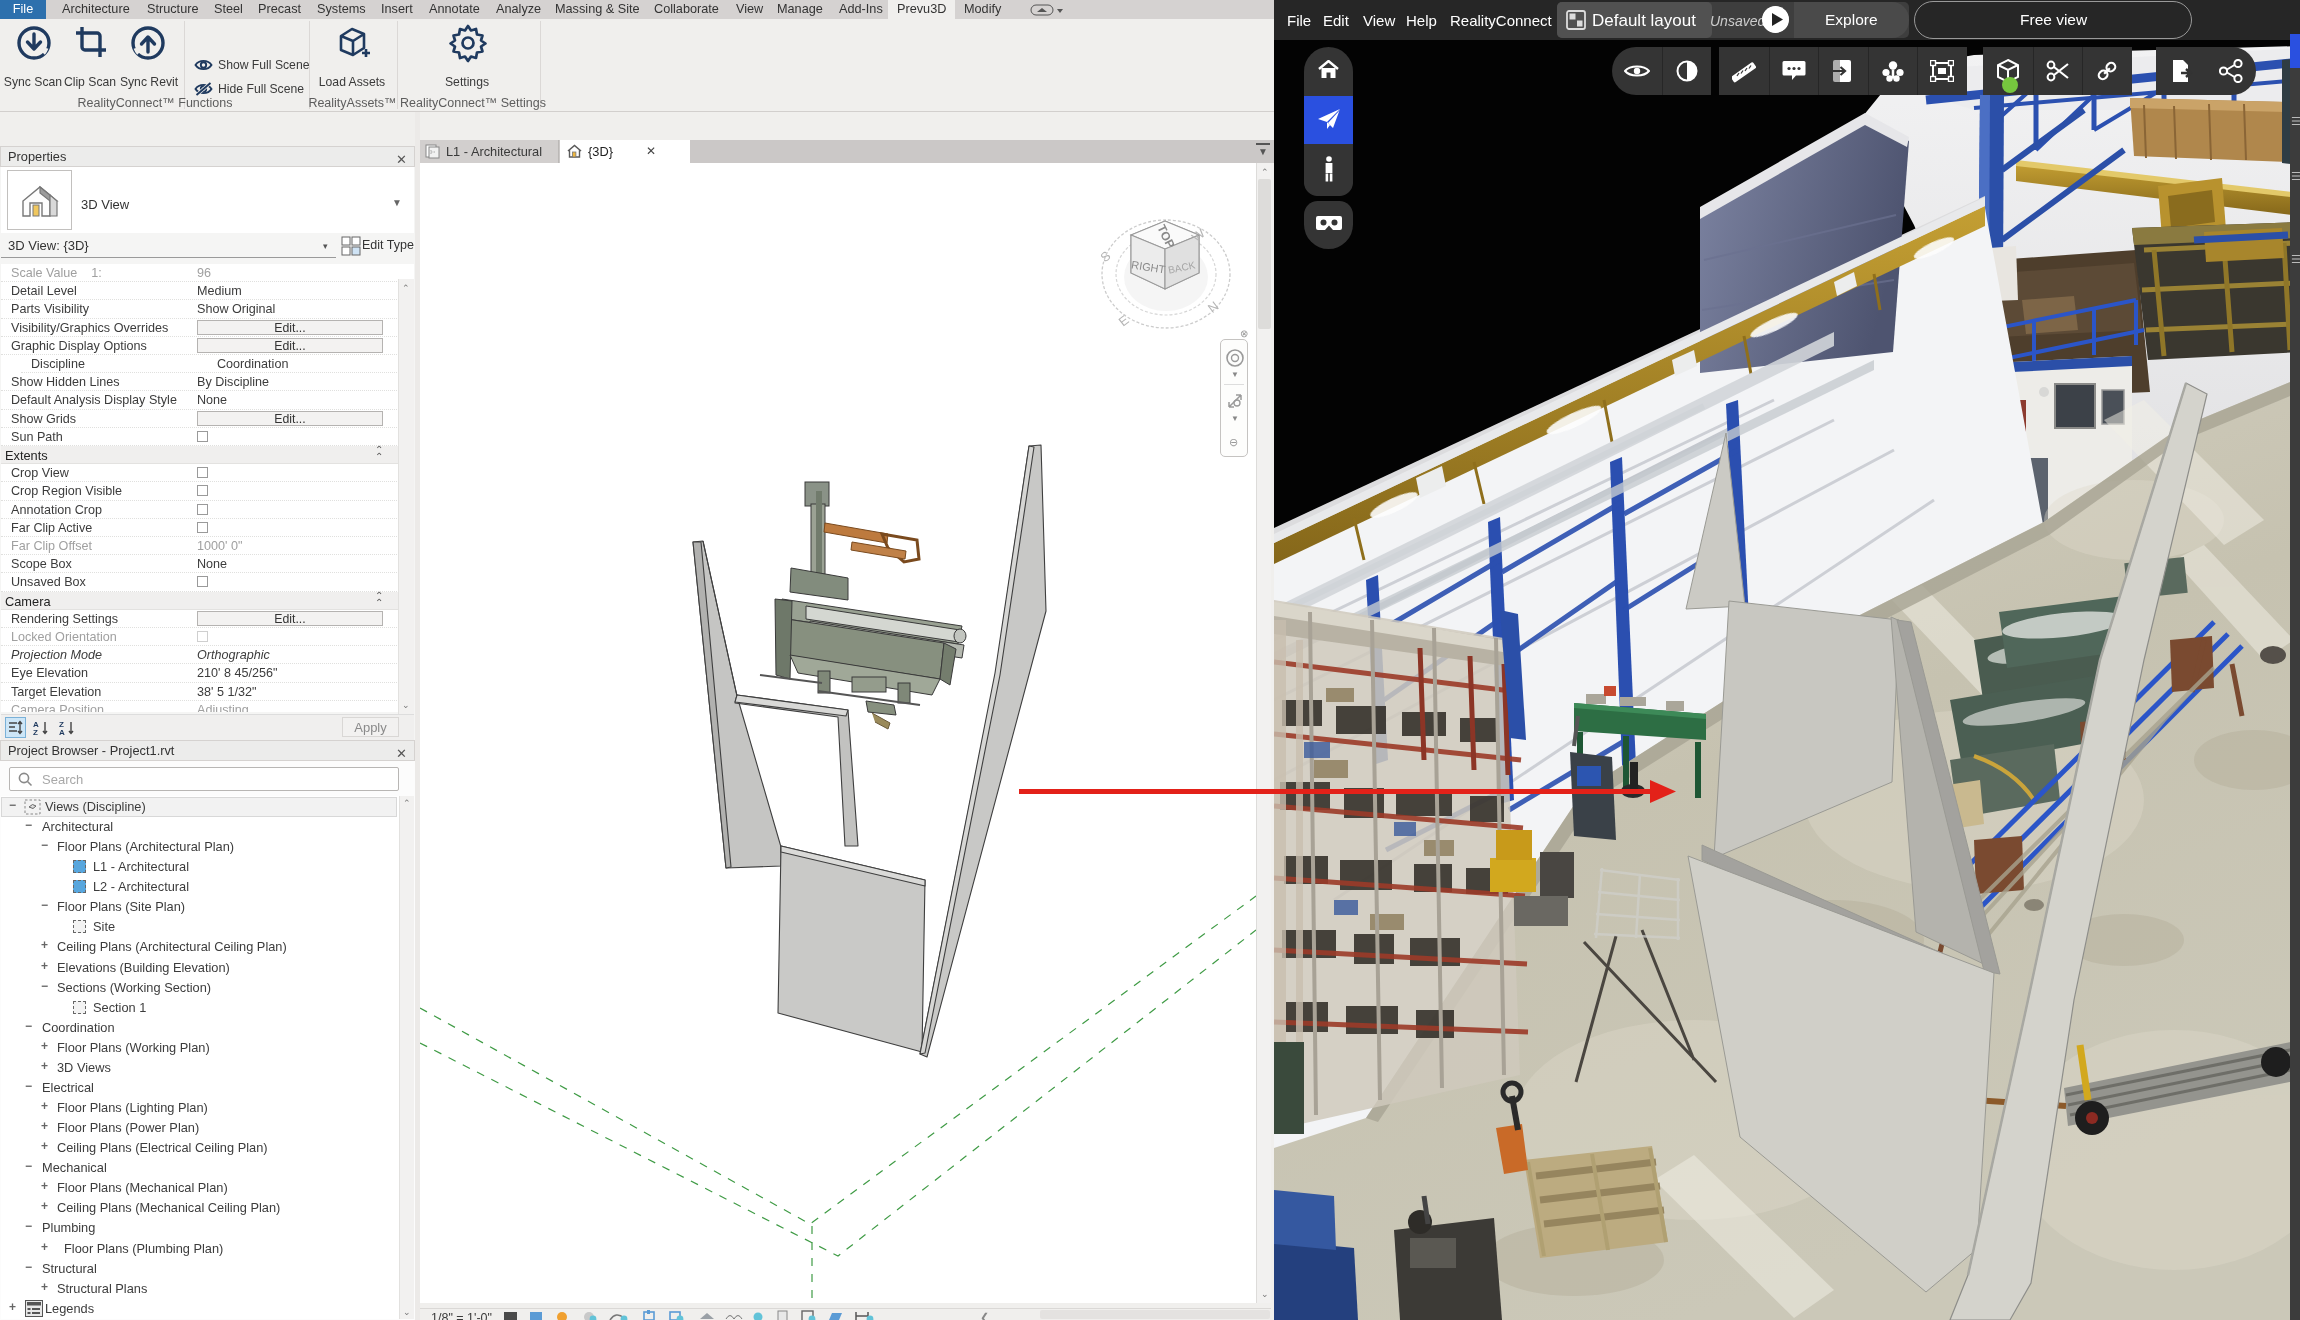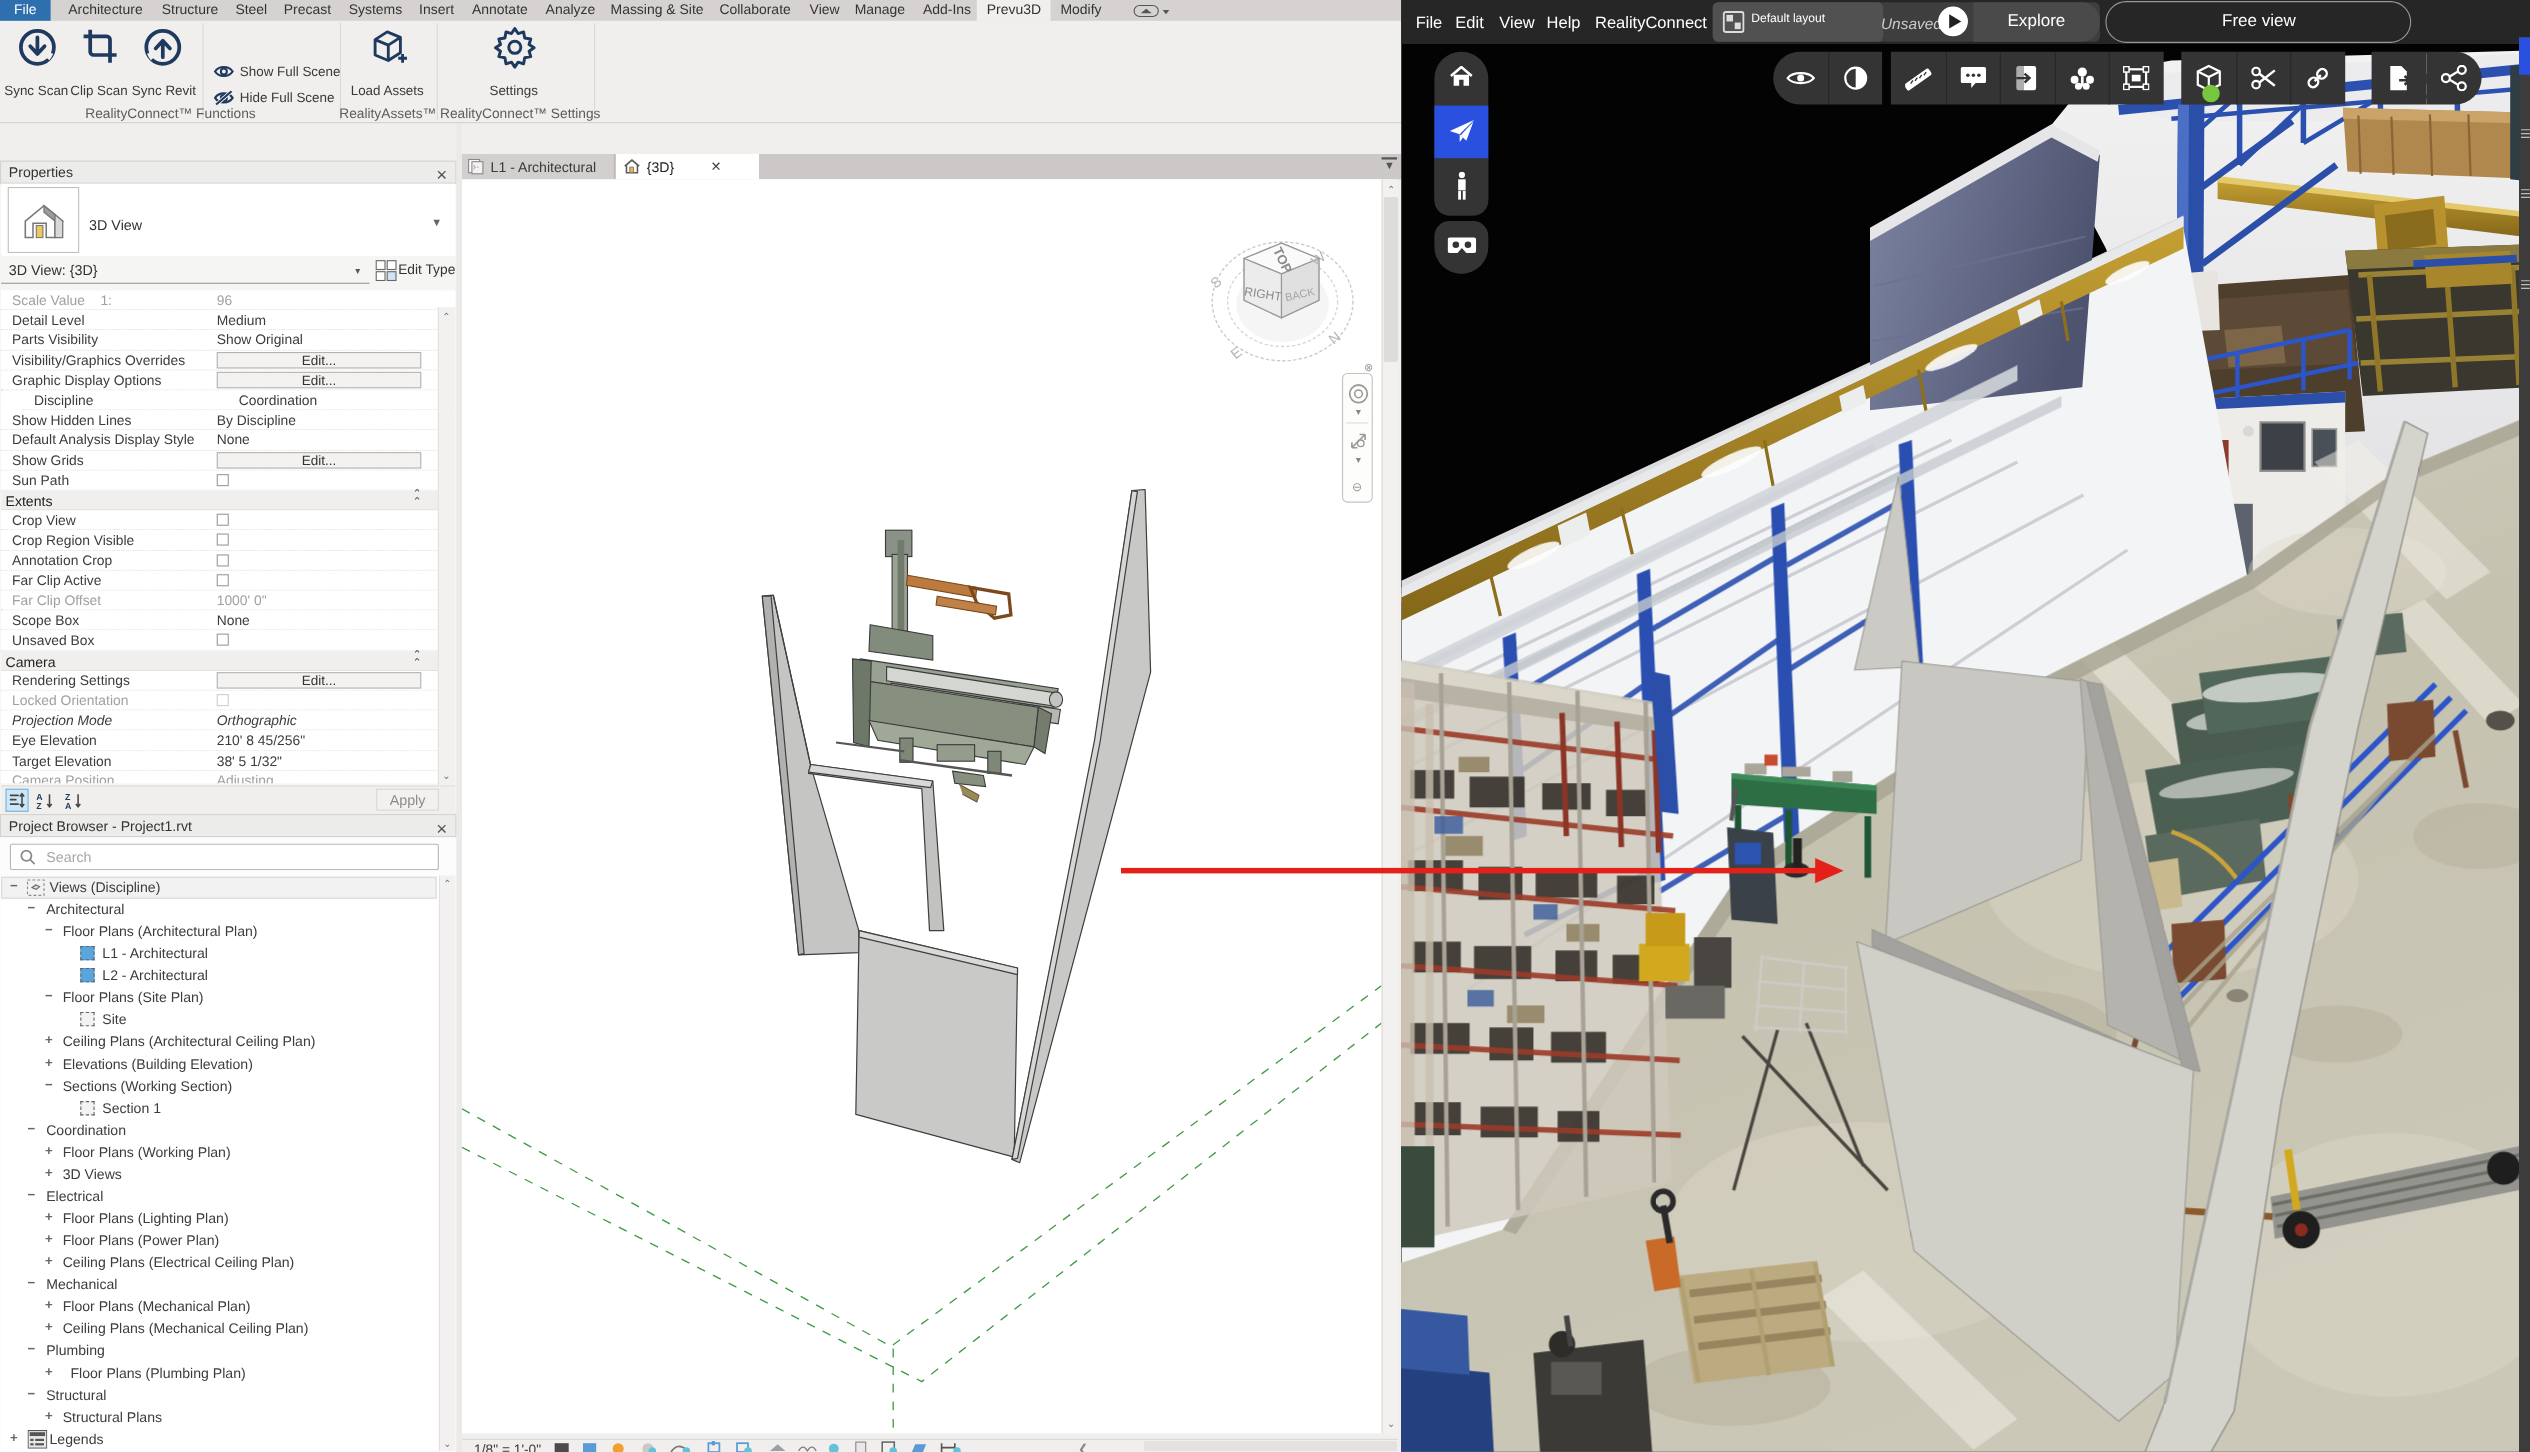--- a/index.html
+++ b/index.html
@@ -887,21 +887,21 @@
     <div class="m" style="left:89px;">View</div>
     <div class="m" style="left:132px;">Help</div>
     <div class="m" style="left:176px;">RealityConnect</div>
     <div class="abs" style="left:283px;top:2px;width:352px;height:36px;background:#3e3e3e;border-radius:5px;"></div>
     <div class="abs" style="left:283px;top:2px;width:155px;height:36px;background:#515151;border-radius:5px;"></div>
     <svg class="abs" style="left:292px;top:10px;" width="20" height="20" viewBox="0 0 20 20">
         <rect x="1" y="1" width="18" height="18" rx="2" fill="none" stroke="#ddd" stroke-width="1.8"></rect>
         <rect x="3.5" y="3.5" width="6" height="6" fill="#ddd"></rect>
         <rect x="11" y="10.5" width="5.5" height="6" fill="#ddd"></rect>
       </svg>
-    <div class="abs" style="left:318px;top:11px;font-size:11px;color:#fff;">Default layout</div>
+    <div class="abs" style="left:318px;top:11px;font-size:17px;color:#fff;">Default layout</div>
     <div class="abs" style="left:436px;top:13px;font-size:14px;color:#ccc;font-style:italic;">Unsaved l</div>
     <div class="abs" style="left:488px;top:6px;width:27px;height:27px;background:#fff;border-radius:50%;"></div>
     <svg class="abs" style="left:488px;top:6px;" width="27" height="27" viewBox="0 0 27 27">
         <circle cx="13.5" cy="13.5" r="13" fill="#fff"></circle>
         <polygon points="10,7 21,13.5 10,20" fill="#222"></polygon>
       </svg>
     <div class="abs" style="left:520px;top:2px;width:115px;height:36px;background:#4a4a4a;border-radius:0 17px 17px 0;"></div>
     <div class="abs" style="left:551px;top:11px;font-size:15.5px;color:#fff;">Explore</div>
     <div class="abs" style="left:640px;top:1px;width:278px;height:38px;border:1.5px solid #999;border-radius:19px;"></div>
     <div class="abs" style="left:746px;top:11px;font-size:15.5px;color:#fff;">Free view</div>

